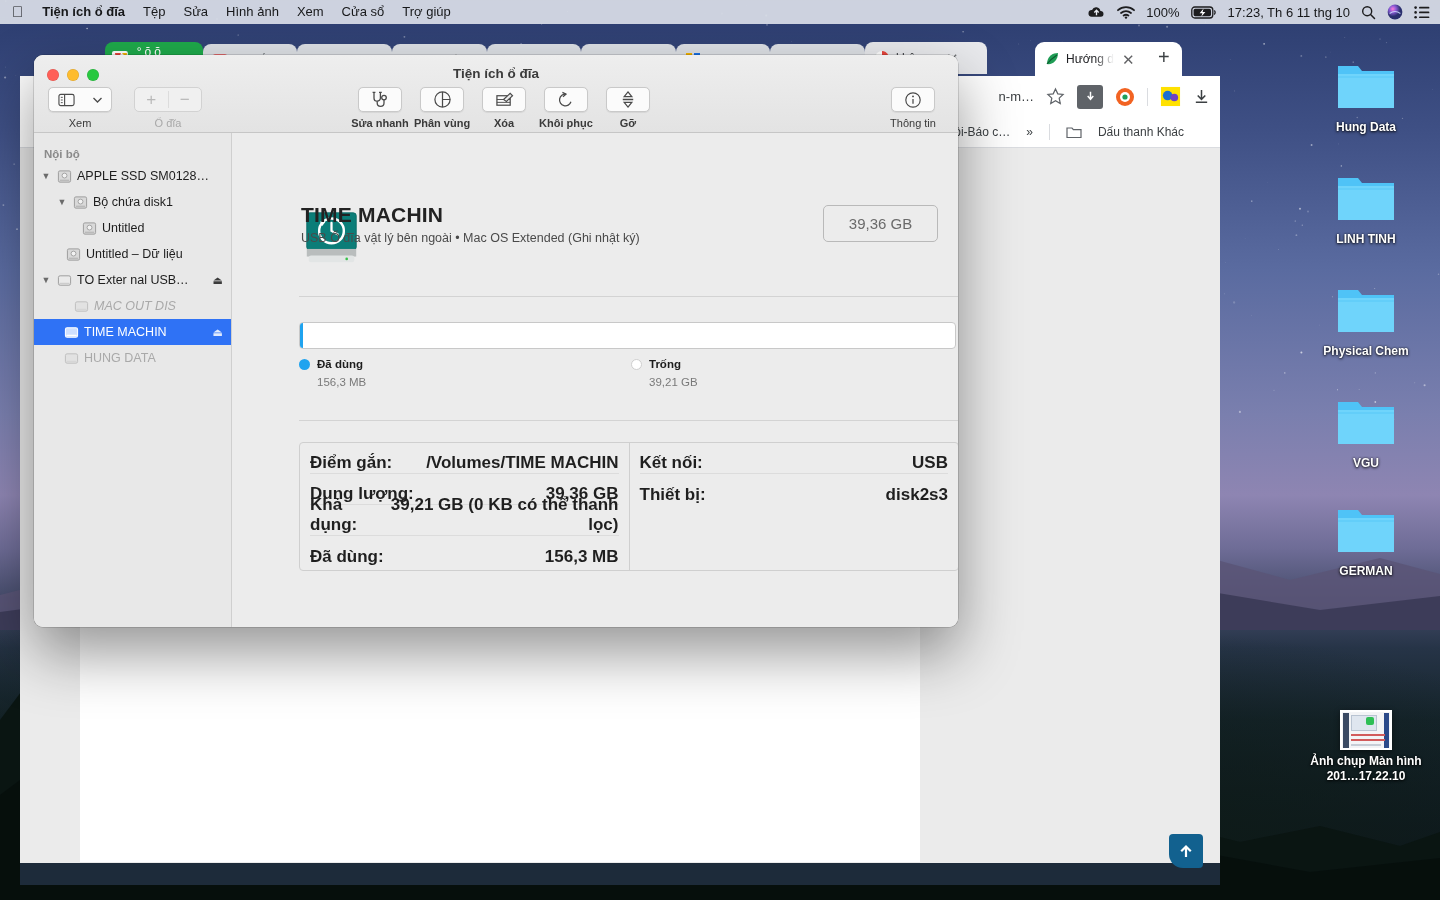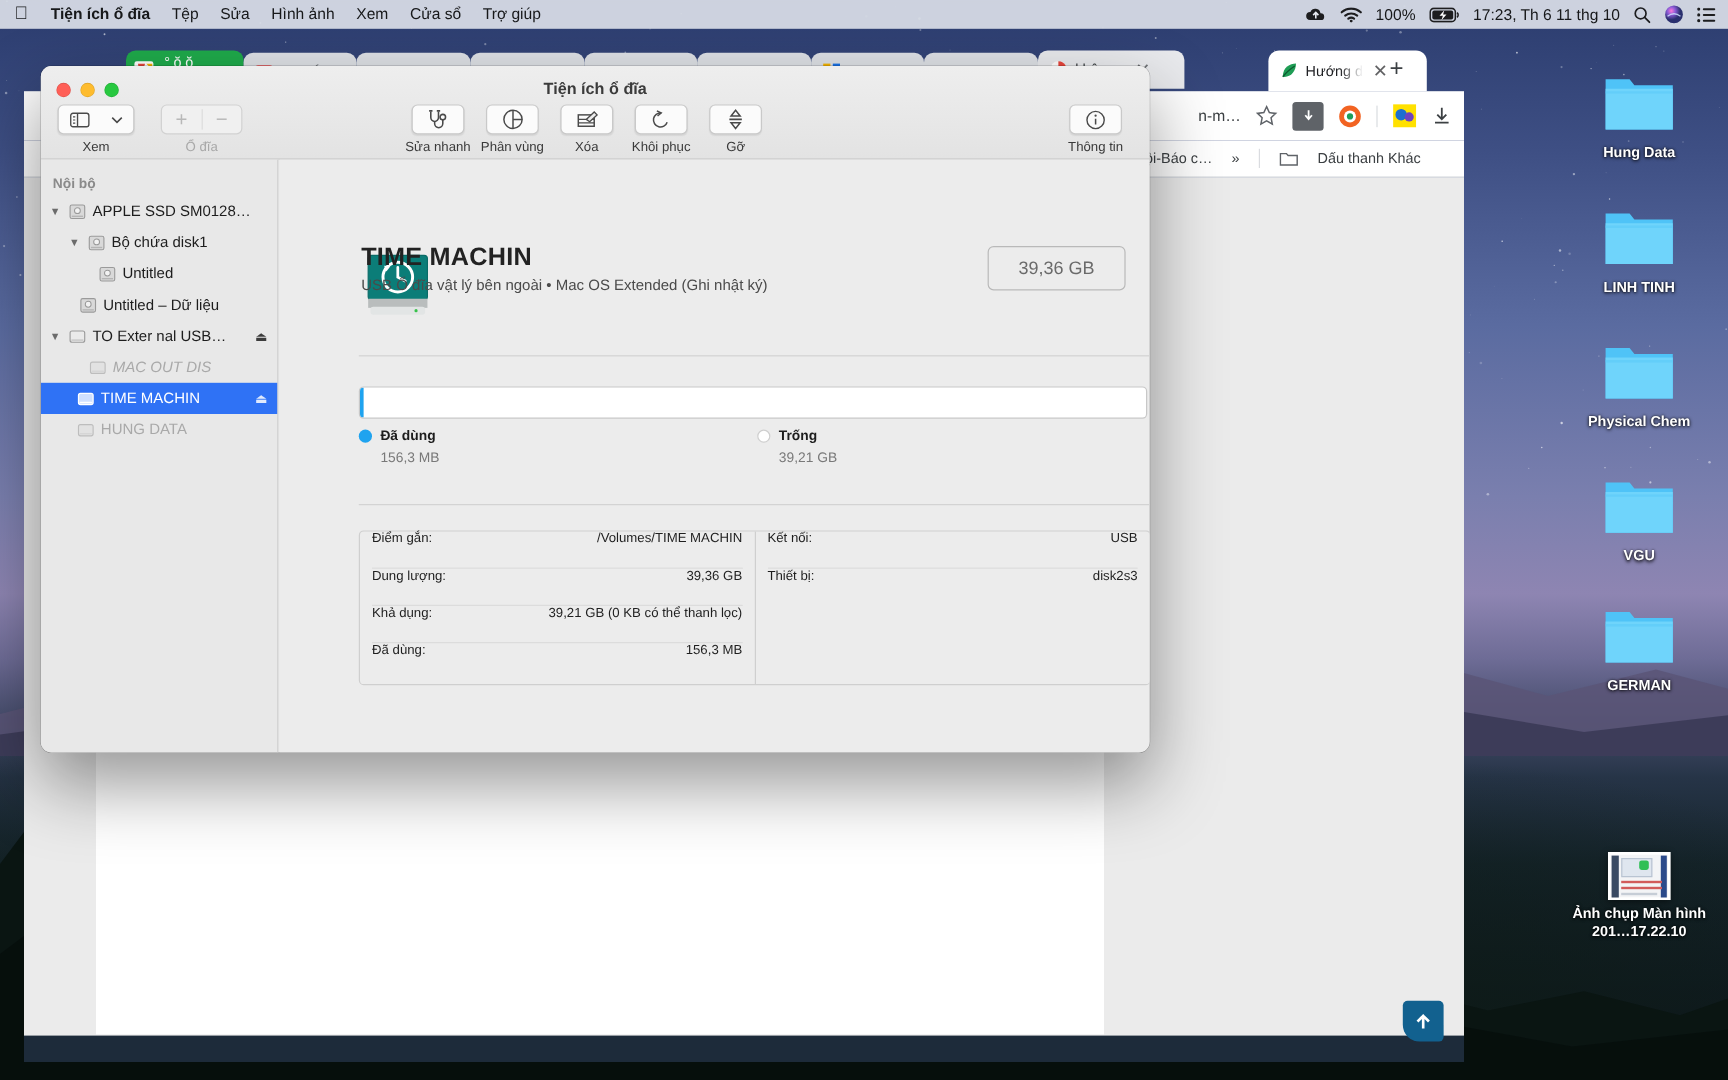--- a/index.html
+++ b/index.html
@@ -249,35 +249,35 @@
     display:flex; align-items:center; justify-content:center;
     font-size:15px; color:#6a6a6a;
   }
   .hr-main { position:absolute; left:66px; width:668px; height:1px; background:#d3d3d3; }
   .cap-bar {
     position:absolute; left:66px; top:189px; width:657px; height:27px;
     background:#fff; border:1px solid #c8c8c8; border-radius:4px; overflow:hidden;
   }
   .cap-used { height:100%; background:#1fa3ef; }
   .legend { position:absolute; top:225px; font-size:11.5px; }
-  .leg-row { display:flex; gap:7px; }
+  .leg-row { display:flex; align-items:center; gap:7px; }
   .leg-sw { width:11px; height:11px; border-radius:50%; }
   .leg-t { font-weight:bold; color:#1d1d1d; }
   .leg-v { color:#797979; margin-top:6px; margin-left:18px; }
 
   .detail-box {
     position:absolute; left:66px; top:309px; width:660px; height:129px;
     border:1px solid #cfcfcf; border-radius:4px; background:#ececec;
     display:flex;
   }
   .dcol { flex:1; padding:0 10px; }
   .dcol.left { border-right:1px solid #cfcfcf; }
   .drow {
-    height:31px; display:flex; align-items:flex-start; justify-content:space-between;
-    font-size:11px; color:#1f1f1f; border-bottom:1px solid #dcdcdc;
+    height:31px; display:flex; align-items:flex-end; justify-content:space-between;
+    font-size:17px; color:#1f1f1f; border-bottom:1px solid #dcdcdc;font-weight:bold;
   }
   .drow:last-child { border-bottom:none; }
   .dval { color:#1f1f1f; text-align:right; }
 
   
   .dicon { position:absolute; width:120px; text-align:center; }
   .dicon .label {
     font-size:12px; color:#fff; font-weight:bold; margin-top:4px;
     text-shadow: 0 1px 3px rgba(0,0,0,.85), 0 0 2px rgba(0,0,0,.7);
     line-height:1.25;
@@ -744,21 +744,21 @@
       <svg class="favicon" viewBox="0 0 16 16">
         <circle cx="8" cy="8" r="7" fill="#fff"></circle>
         <path d="M8 1 A7 7 0 0 1 14.1 4.8 L8 8 Z" fill="#e8453c"></path>
         <path d="M14.1 4.8 A7 7 0 0 1 8 15 L8 8 Z" fill="#f5b400"></path>
         <path d="M8 15 A7 7 0 0 1 1.9 4.8 L8 8 Z" fill="#34a853"></path>
         <circle cx="8" cy="8" r="3" fill="#1a73e8"></circle>
       </svg>
       <span class="tl">không s</span>
       <span class="tab-x">✕</span>
     </div>
-    <div class="gtab active" style="position:absolute;left:1015px;top:2px;width:132px;margin-left:22px;">
+    <div class="gtab active" style="position:absolute;left:1015px;top:2px;width:147px;">
       <svg class="favicon" viewBox="0 0 16 16">
         <path d="M3 13 C3 5 9 2 14 2 C14 9 9 14 3 13 Z" fill="#1f9d55"></path>
         <path d="M3 13 C6 9 10 6 13 4" stroke="#0d5c31" stroke-width="1.2" fill="none"></path>
       </svg>
       <span class="tl">Hướng d</span>
       <span class="tab-x">✕</span>
     </div>
     <div class="newtab" style="position:absolute;left:1128px;top:6px;">+</div>
   </div>
 
@@ -895,21 +895,21 @@
       <div class="tb-btn" style="width:68px;">
         <div class="plusminus">
           <span class="pm-half">+</span>
           <span class="pm-div"></span>
           <span class="pm-half">−</span>
         </div>
         <div class="tb-lbl dim">Ổ đĩa</div>
       </div>
     </div>
 
-    <div class="tb-group" style="left:300px;">
+    <div class="tb-group" style="left:315px;font-weight:bold;">
       <div class="tb-btn">
         <div class="tb-sq">
           <svg width="20" height="18" viewBox="0 0 20 18">
             <path d="M4 2 L4 7 a3.2 3.2 0 0 0 6.4 0 L10.4 2" fill="none" stroke="#4a4a4a" stroke-width="1.3"></path>
             <path d="M7.2 10.2 L7.2 12 a3.4 3.4 0 0 0 6.8 0 L14 8.5" fill="none" stroke="#4a4a4a" stroke-width="1.3"></path>
             <circle cx="14" cy="6.6" r="2.3" fill="none" stroke="#4a4a4a" stroke-width="1.3"></circle>
             <line x1="2.6" y1="1.4" x2="5.4" y2="1.4" stroke="#4a4a4a" stroke-width="1.3"></line>
             <line x1="9" y1="1.4" x2="11.8" y2="1.4" stroke="#4a4a4a" stroke-width="1.3"></line>
           </svg>
         </div>

